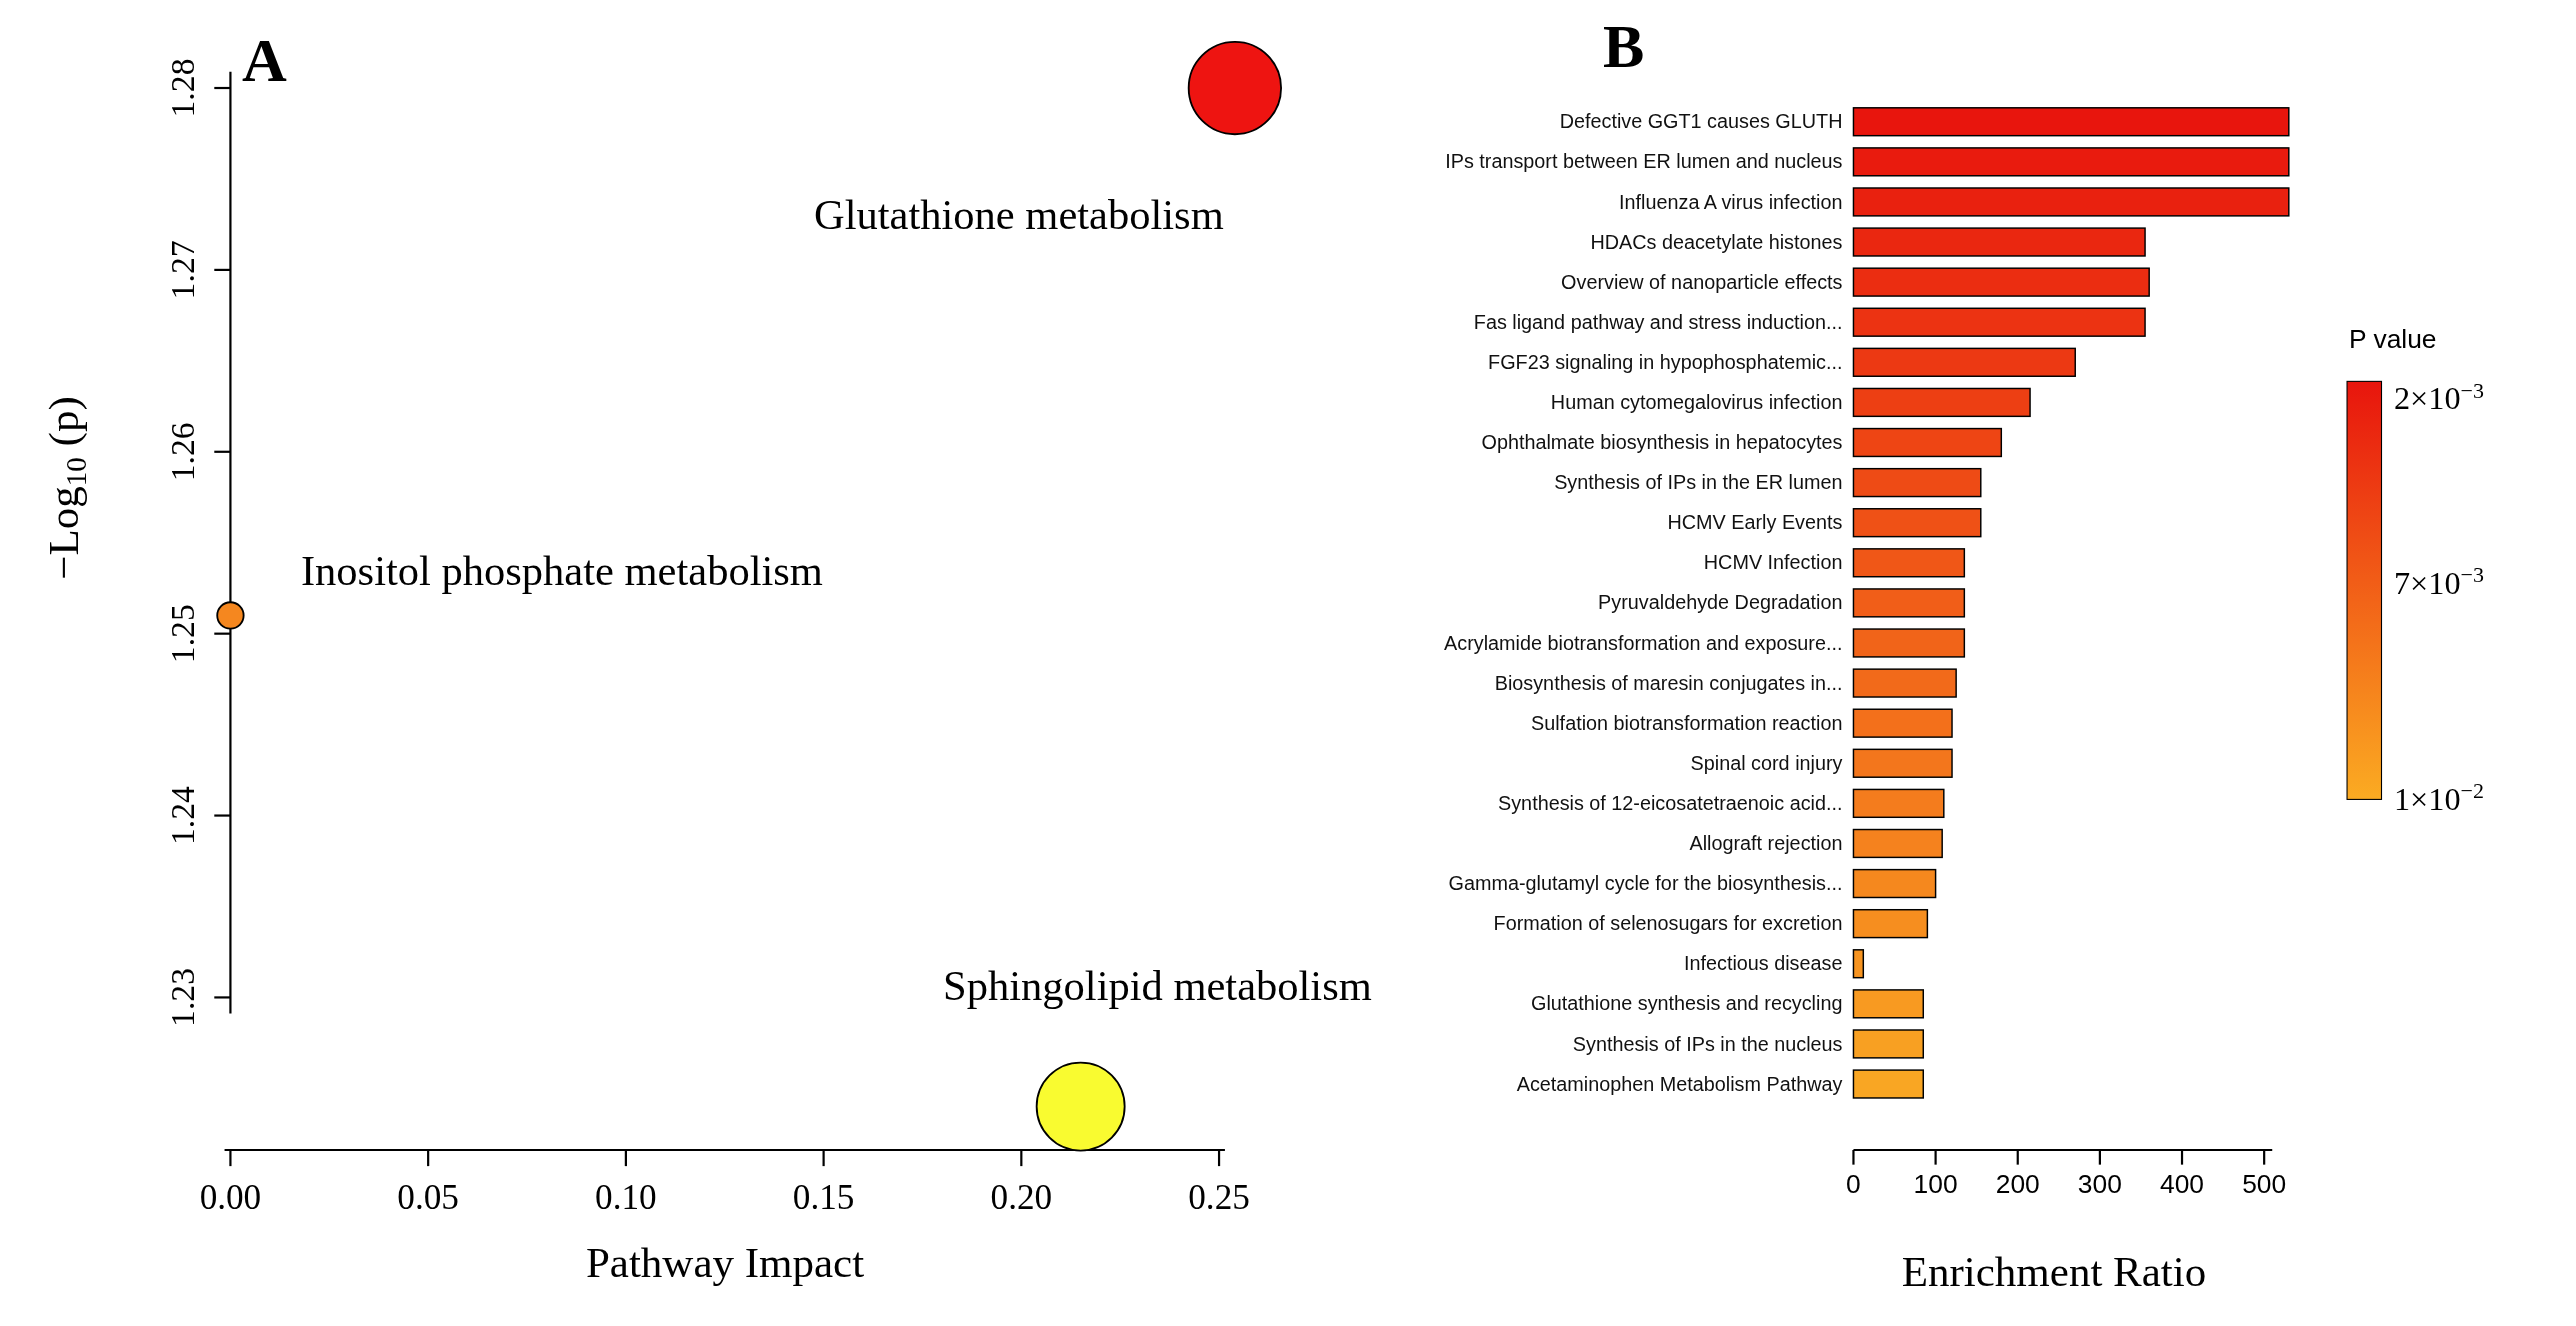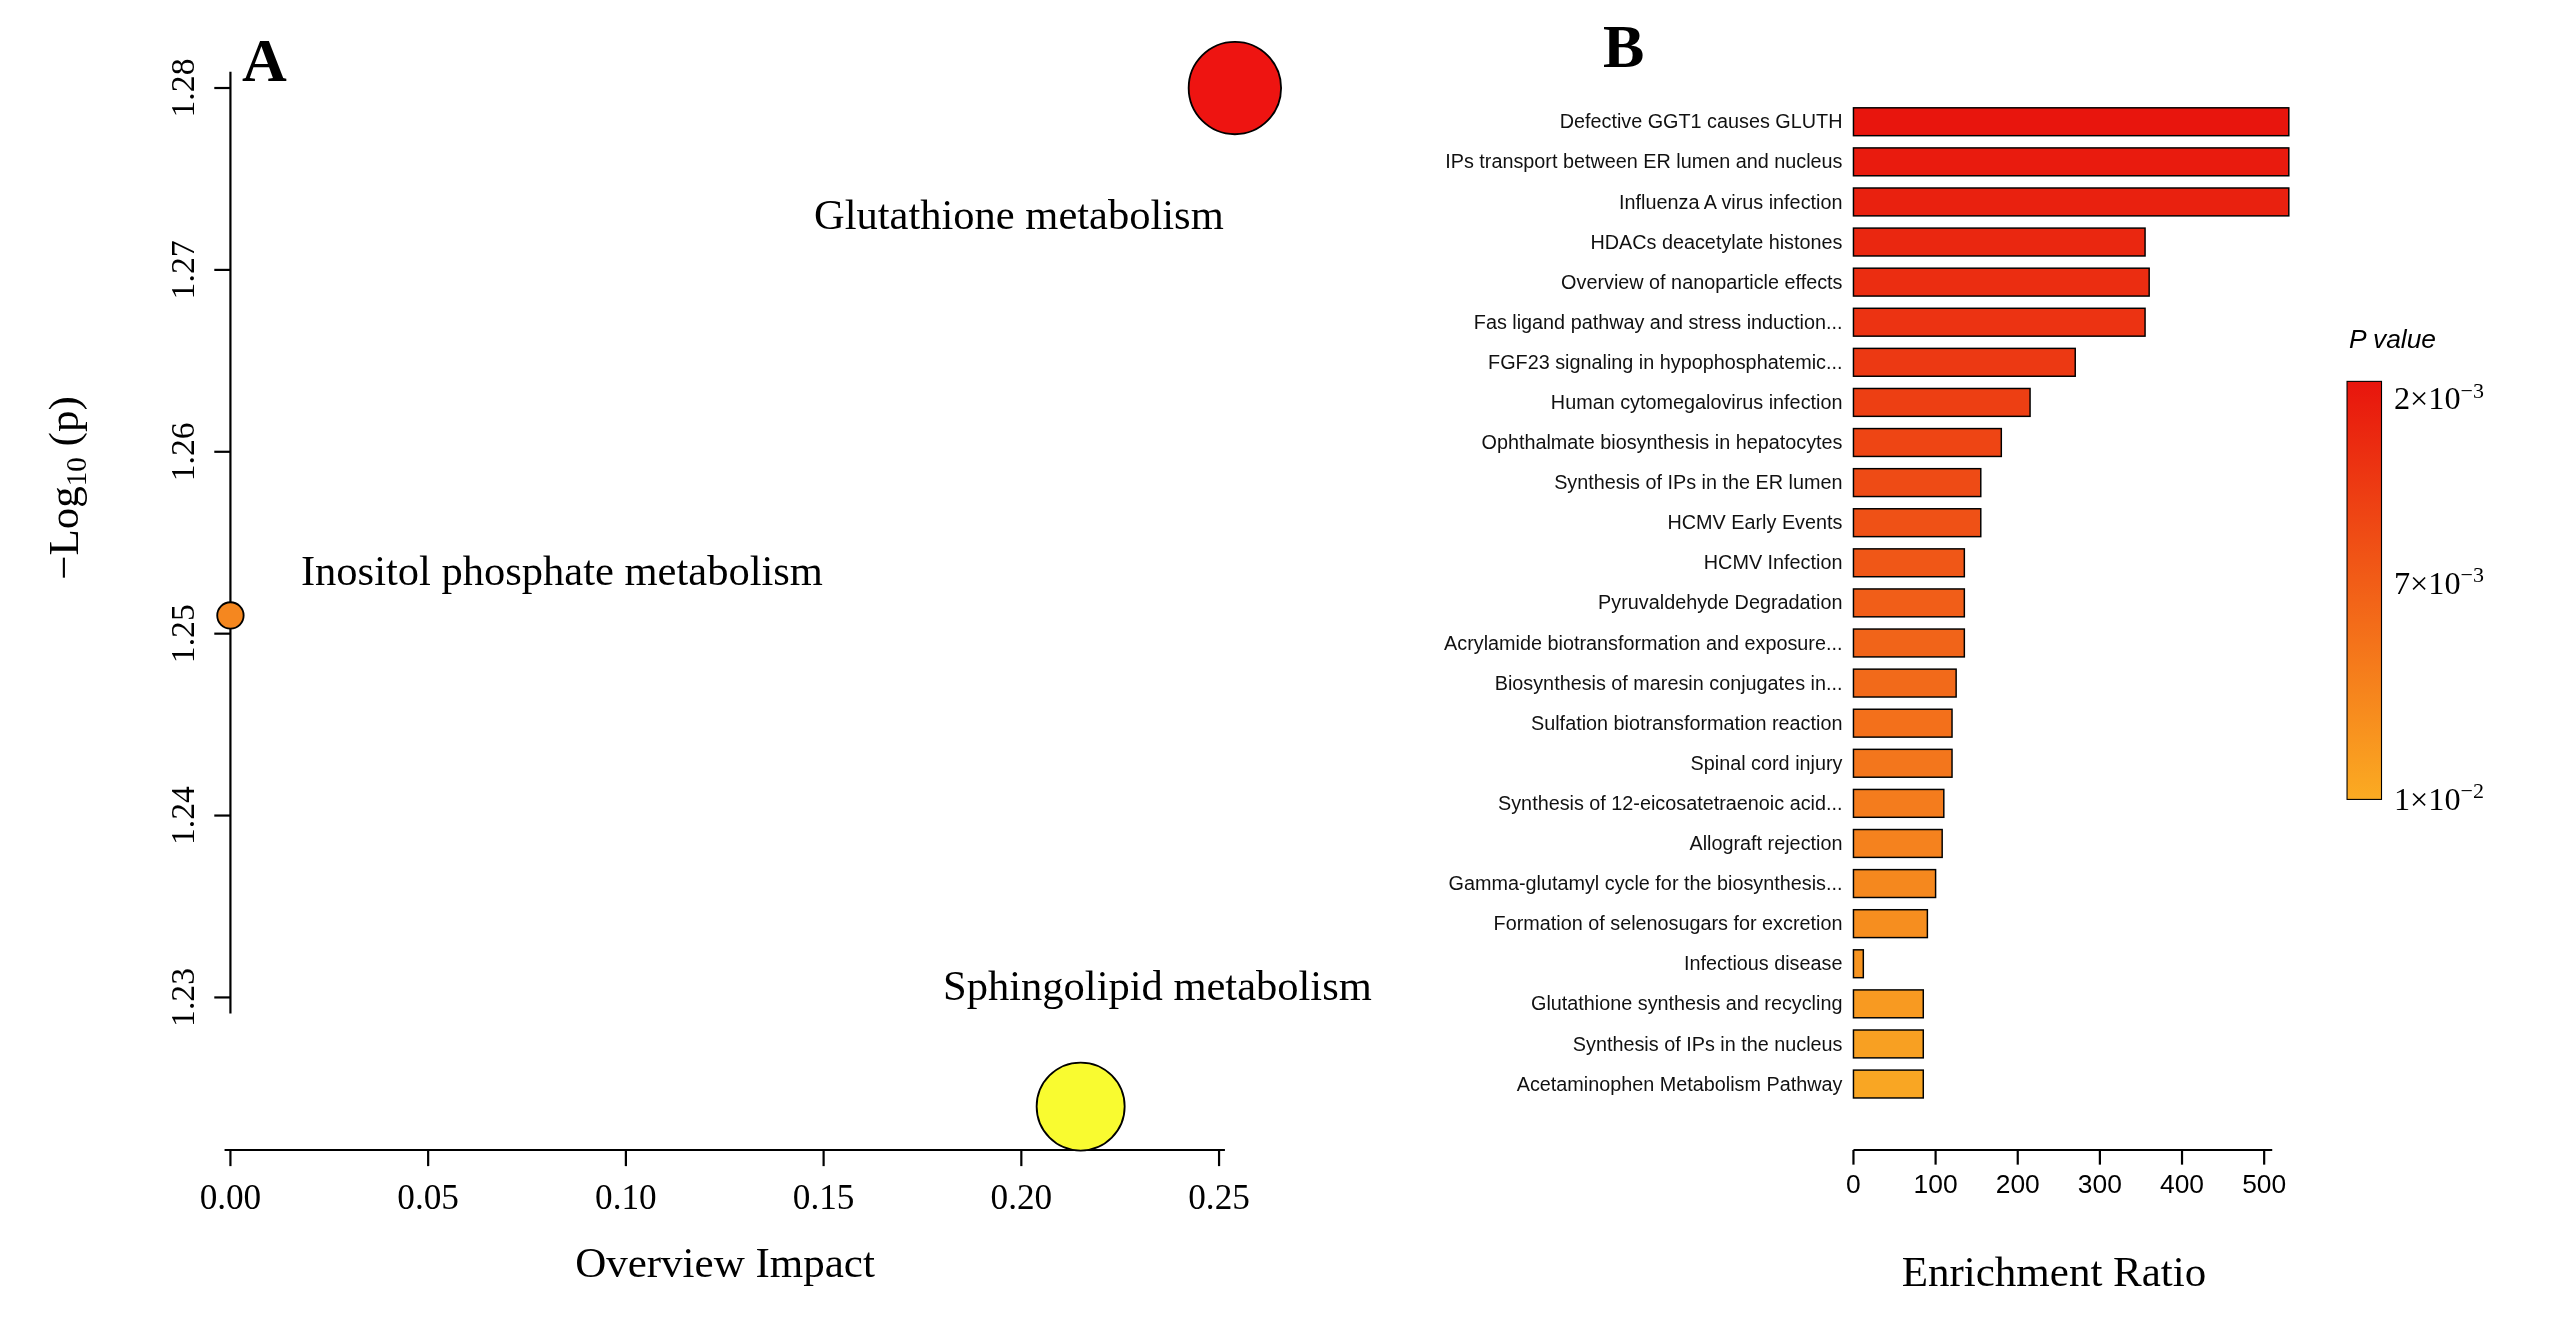--- a/index.html
+++ b/index.html
@@ -25,21 +25,21 @@
   #ylabel-a{
     position:absolute;left:66px;top:488px;
     transform:translate(-50%,-50%) rotate(-90deg);
     font-family:"Liberation Serif","DejaVu Serif",serif;font-size:43px;
     color:#000;white-space:nowrap;
   }
   #ylabel-a .sub{font-size:29px;vertical-align:-8.8px;}
   #legend-title{
     position:absolute;left:2349px;top:324px;
     font-family:"Liberation Sans","DejaVu Sans",sans-serif;
-    font-size:26.4px;color:#000;white-space:nowrap;font-style:italic;
+    font-size:26.4px;color:#000;white-space:nowrap;
   }
 </style>
 </head>
 <body>
 
 <div id="figure">
 
   <svg id="chart-svg" width="2576" height="1326" viewBox="0 0 3512 1808">
       <line x1="314" y1="98" x2="314" y2="1382" stroke="#000" stroke-width="3"></line>
       <line x1="306" y1="1568" x2="1670" y2="1568" stroke="#000" stroke-width="3"></line>
@@ -145,21 +145,21 @@
       <rect x="3200" y="520" width="47" height="570" fill="url(#pv-grad)" stroke="#000" stroke-width="1.5"></rect>
       <text x="3264" y="558" font-family="Liberation Serif, DejaVu Serif, serif" font-size="44" fill="#000"><tspan>2×10</tspan><tspan dy="-16" font-size="30">−3</tspan></text>
       <text x="3264" y="810" font-family="Liberation Serif, DejaVu Serif, serif" font-size="44" fill="#000"><tspan>7×10</tspan><tspan dy="-16" font-size="30">−3</tspan></text>
       <text x="3264" y="1104" font-family="Liberation Serif, DejaVu Serif, serif" font-size="44" fill="#000"><tspan>1×10</tspan><tspan dy="-16" font-size="30">−2</tspan></text>
     </svg>
 
   <div class="panel-letter" id="letter-a">A</div>
 
   <div class="panel-letter" id="letter-b">B</div>
 
-  <div class="axis-title" id="xlabel-a">Overview Impact</div>
+  <div class="axis-title" id="xlabel-a">Pathway Impact</div>
 
   <div id="ylabel-a"><span>−Log</span><span class="sub">10</span><span> (p)</span></div>
 
   <div class="axis-title" id="xlabel-b">Enrichment Ratio</div>
 
   <div id="legend-title">P value</div>
 
 </div>
 
 

